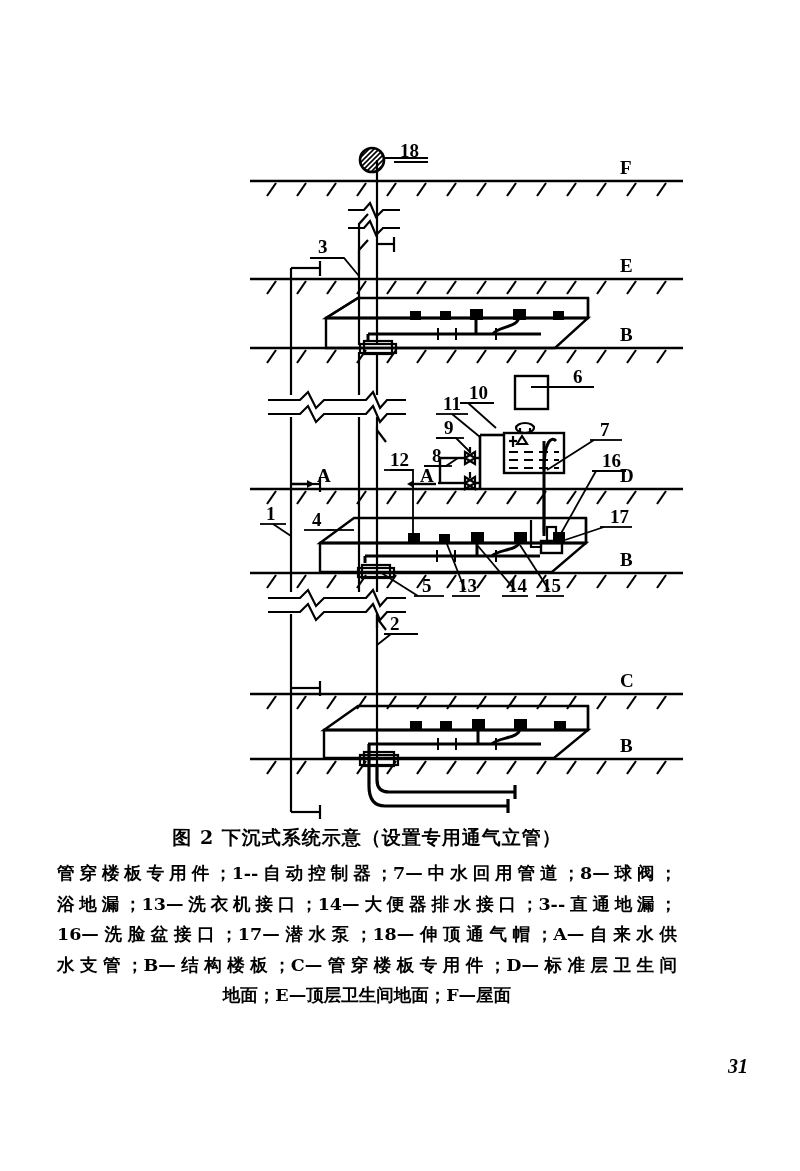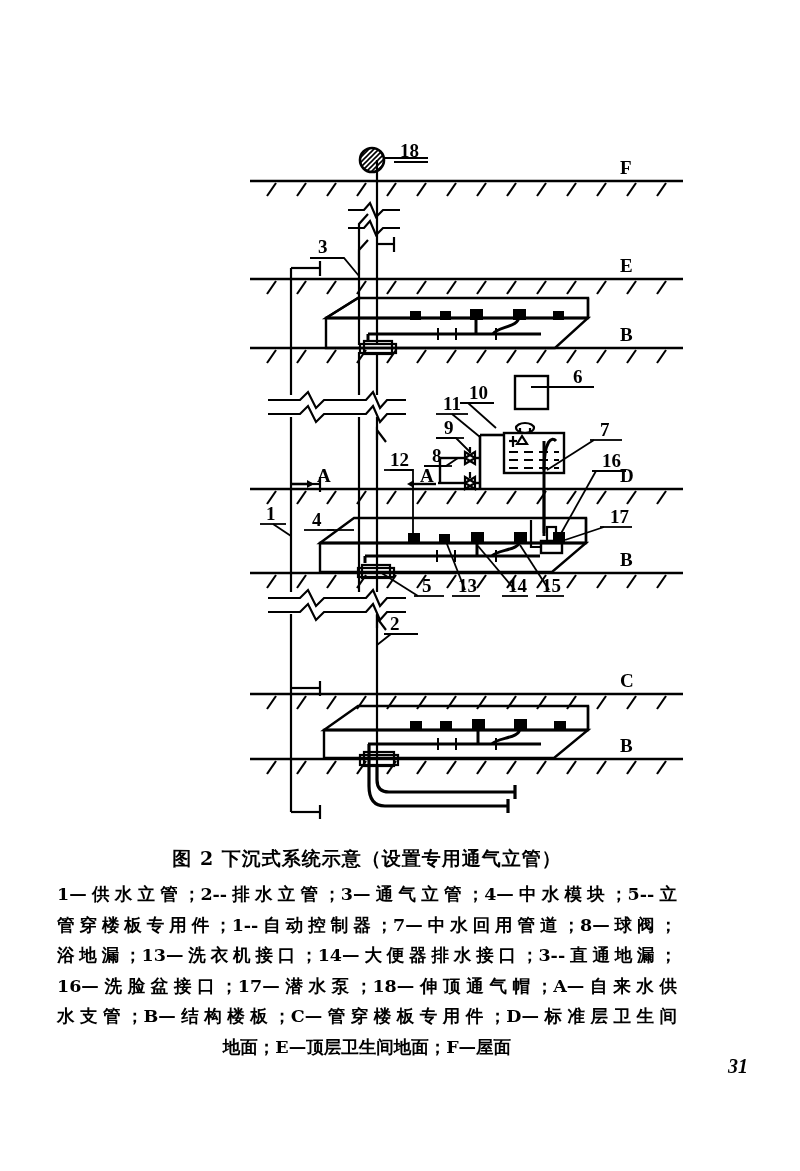--- a/index.html
+++ b/index.html
@@ -5,21 +5,21 @@
   html,body{margin:0;padding:0;background:#ffffff;}
   body{
     width:800px;height:1171px;position:relative;overflow:hidden;
     font-family:"Liberation Serif","DejaVu Serif",serif;
     color:#000;
   }
   #figure-wrap{position:absolute;left:0;top:0;width:800px;height:830px;padding-left:28px;}
   #figure-svg{display:block;width:800px;height:830px;}
 
   .caption-block{
-    position:absolute;left:0;top:843px;width:734px;
+    position:absolute;left:0;top:822px;width:734px;
     text-align:center;
   }
   .fig-title{
     font-size:19px;font-weight:bold;letter-spacing:1px;
     line-height:30px;margin:0;
     font-family:"DejaVu Serif","Liberation Serif",serif;
   }
   .legend{
     margin:6px auto 0 auto;width:620px;
     font-size:17.5px;line-height:30.5px;font-weight:bold;
@@ -522,21 +522,20 @@
     <text x="289" y="482">A</text>
     <text x="392" y="482">A</text>
   </g>
 
 </svg>
 </div>
 
 <div class="caption-block">
   <div class="fig-title">图 2   下沉式系统示意（设置专用通气立管）</div>
   <div class="legend">
-    <div>1—供水立管；2--排水立管；3—通气立管；4—中水模块；5--立</div>
     <div>管穿楼板专用件；1--自动控制器；7—中水回用管道；8—球阀；</div>
     <div>浴地漏；13—洗衣机接口；14—大便器排水接口；3--直通地漏；</div>
     <div>16—洗脸盆接口；17—潜水泵；18—伸顶通气帽；A—自来水供</div>
     <div>水支管；B—结构楼板；C—管穿楼板专用件；D—标准层卫生间</div>
     <div class="last-line">地面；E—顶层卫生间地面；F—屋面</div>
   </div>
 </div>
 
 <div class="page-number">31</div>
 

